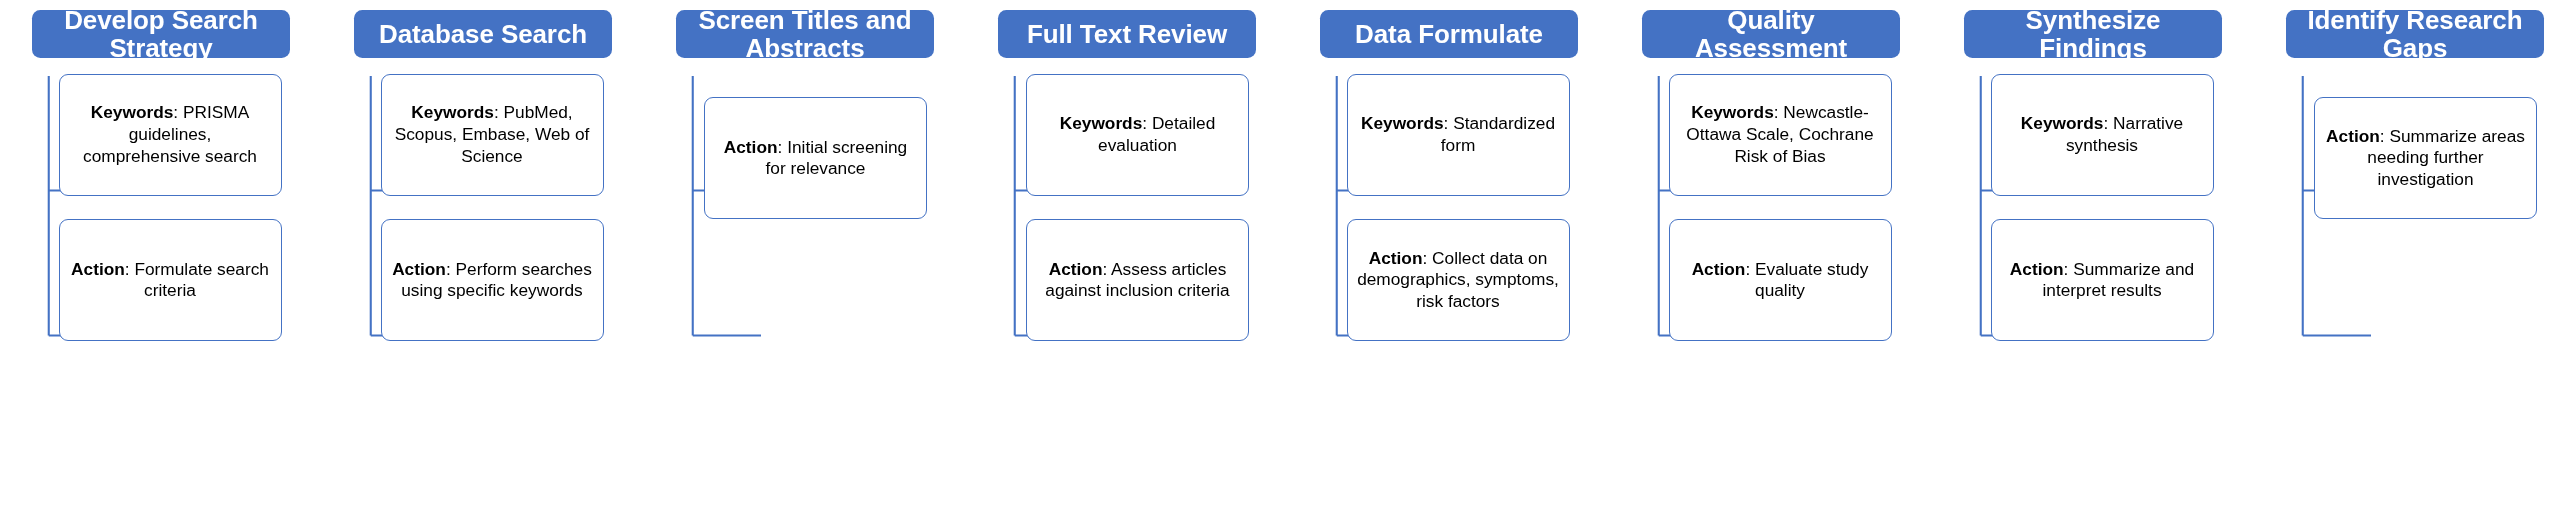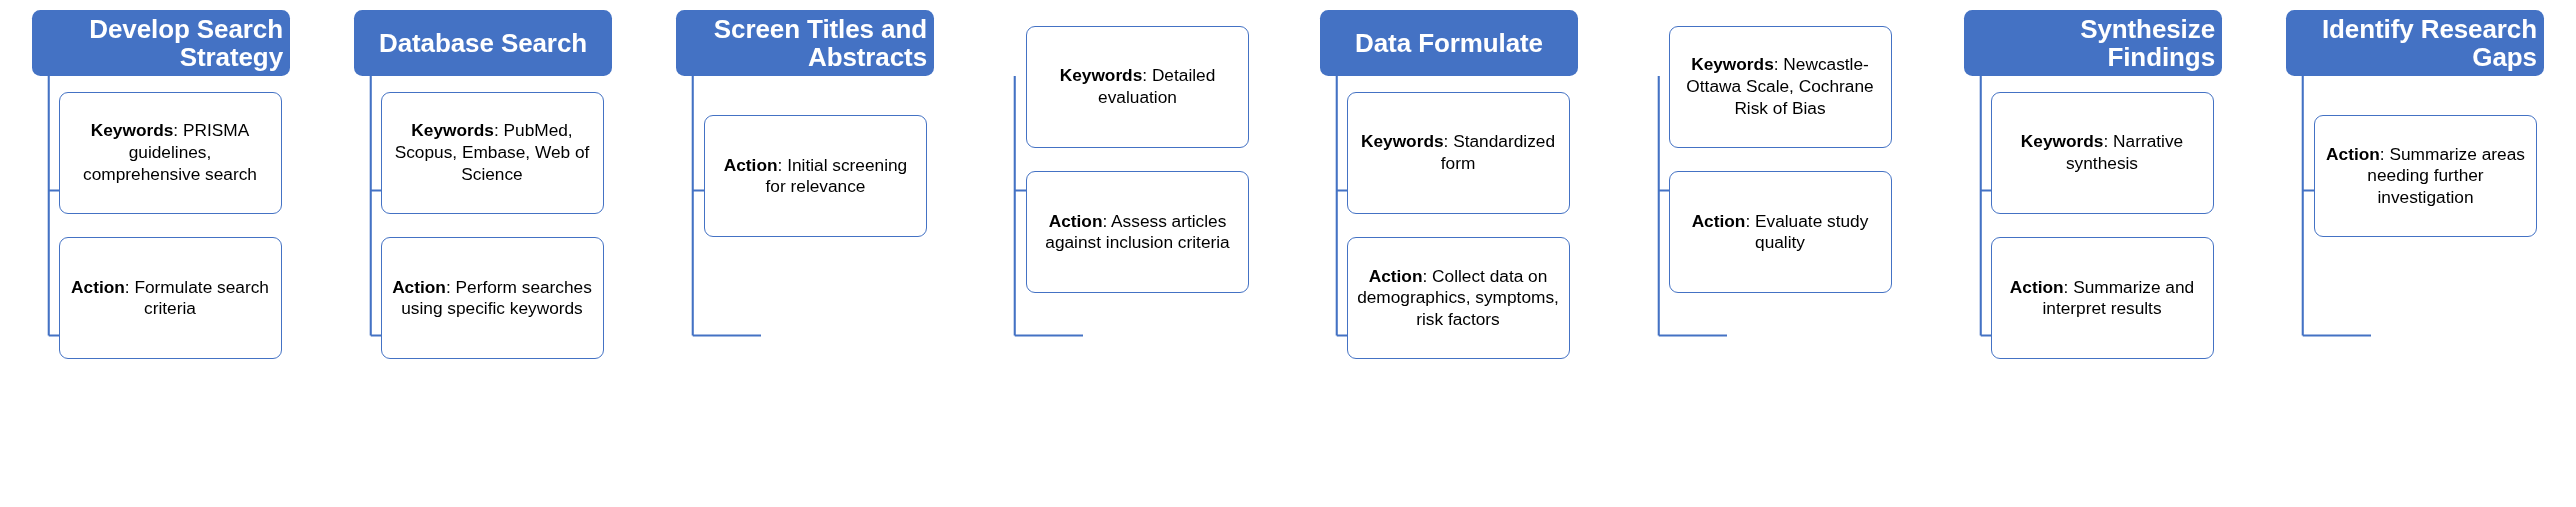--- a/index.html
+++ b/index.html
@@ -33,27 +33,27 @@
     box-sizing: border-box;
     display: flex;
     flex-direction: column;
     align-items: center;
   }
 
   
   .stage-header {
     position: relative;
     width: 258px;
-    height: 66px;
+    height: 48px;
     background: #4472C4;
     border-radius: 8.3px;
     display: flex;
     align-items: center;
     justify-content: center;
-    text-align: right;
+    text-align: center;
     box-sizing: border-box;
     padding: 2.8px 7px;
     z-index: 3;
   }
   .stage-header-label {
     color: #ffffff;
     font-size: 26px;
     font-weight: bold;
     line-height: 1.08;
     letter-spacing: -0.1px;
@@ -173,20 +173,23 @@
           <path d="M 14 374 L 112 374" stroke="#4472C4" stroke-width="3" fill="none"></path>
         </svg>
       </div>
       <div class="cards">
         <div class="detail-card card-action">
           <div class="detail-text"><b>Action</b><span>: Initial screening for relevance</span></div>
         </div>
       </div>
     </div>
     <div class="column col-4">
+      <div class="stage-header">
+        <span class="stage-header-label">Full Text Review</span>
+      </div>
       <div class="connector">
         <svg viewBox="0 0 112 490" preserveAspectRatio="none">
           <path d="M 14 0 L 14 374" stroke="#4472C4" stroke-width="3" fill="none"></path>
           <path d="M 14 165 L 112 165" stroke="#4472C4" stroke-width="3" fill="none"></path>
           <path d="M 14 374 L 112 374" stroke="#4472C4" stroke-width="3" fill="none"></path>
         </svg>
       </div>
       <div class="cards">
         <div class="detail-card card-keywords">
           <div class="detail-text"><b>Keywords</b><span>: Detailed evaluation</span></div>
@@ -210,20 +213,23 @@
       <div class="cards">
         <div class="detail-card card-keywords">
           <div class="detail-text"><b>Keywords</b><span>: Standardized form</span></div>
         </div>
         <div class="detail-card card-action">
           <div class="detail-text"><b>Action</b><span>: Collect data on demographics, symptoms, risk factors</span></div>
         </div>
       </div>
     </div>
     <div class="column col-6">
+      <div class="stage-header">
+        <span class="stage-header-label">Quality Assessment</span>
+      </div>
       <div class="connector">
         <svg viewBox="0 0 112 490" preserveAspectRatio="none">
           <path d="M 14 0 L 14 374" stroke="#4472C4" stroke-width="3" fill="none"></path>
           <path d="M 14 165 L 112 165" stroke="#4472C4" stroke-width="3" fill="none"></path>
           <path d="M 14 374 L 112 374" stroke="#4472C4" stroke-width="3" fill="none"></path>
         </svg>
       </div>
       <div class="cards">
         <div class="detail-card card-keywords">
           <div class="detail-text"><b>Keywords</b><span>: Newcastle-Ottawa Scale, Cochrane Risk of Bias</span></div>

